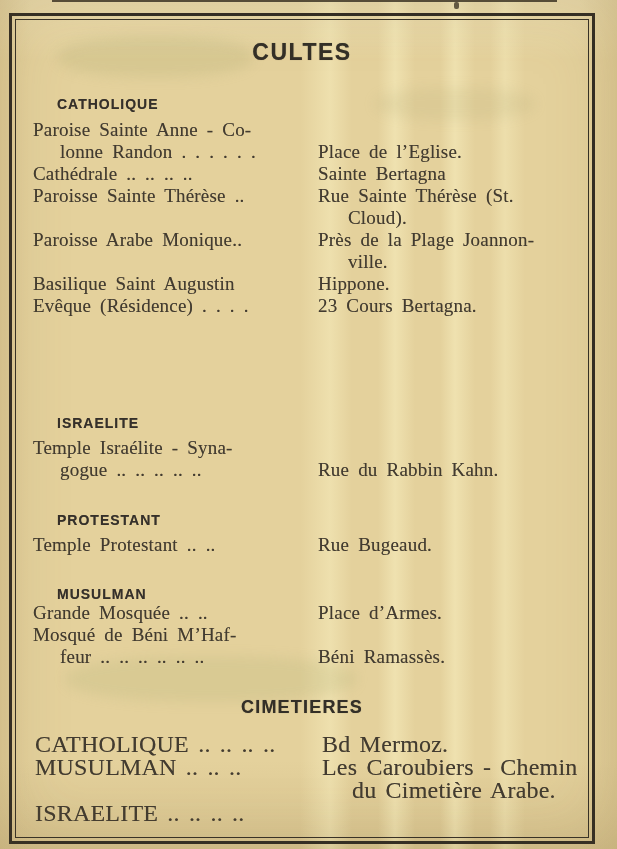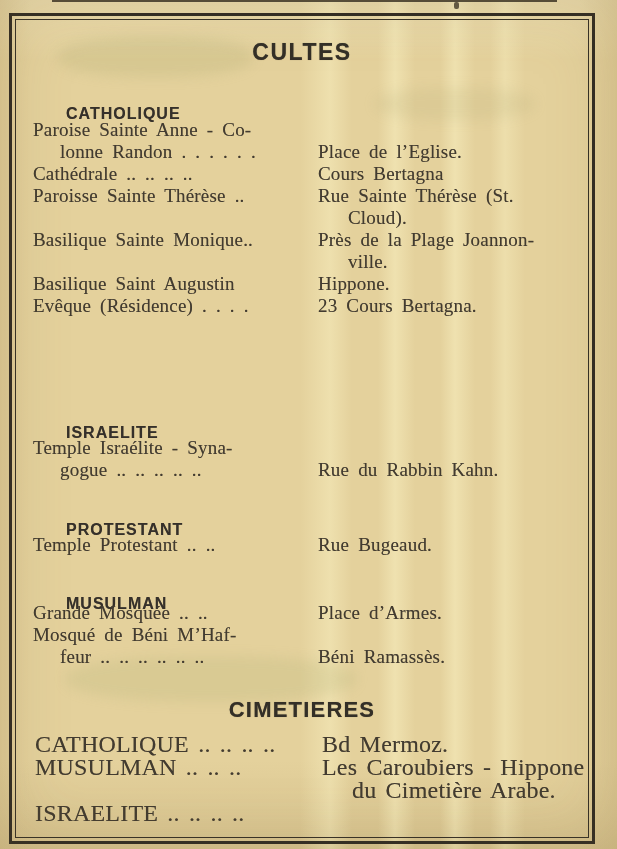--- a/index.html
+++ b/index.html
@@ -45,26 +45,26 @@
   }
 
   .doc-title{
     position:absolute;left:9px;width:586px;margin:0;
     text-align:center;
     font-family:"Liberation Sans", sans-serif;
     font-weight:bold;color:#332f27;
     text-shadow:0 0 0.7px rgba(51,47,39,0.6);
   }
   .t-cultes{top:39px;font-size:23px;letter-spacing:1.5px;}
-  .t-cimetieres{top:697px;font-size:22px;letter-spacing:1.2px;}
+  .t-cimetieres{top:697px;font-size:18px;letter-spacing:1.2px;}
 
   .subhead{
-    position:absolute;left:48px;margin:18px;
+    position:absolute;left:48px;margin:9px;
     font-family:"Liberation Sans", sans-serif;
-    font-weight:bold;font-size:16px;letter-spacing:1px;
+    font-weight:bold;font-size:14px;letter-spacing:1px;
     color:#35302a;text-shadow:0 0 0.6px rgba(53,48,42,0.55);
   }
 
   .rows{
     position:absolute;left:33px;width:546px;
     font-size:19px;color:#423b30;
     word-spacing:4px;letter-spacing:0.2px;
     text-shadow:0 0 0.6px rgba(66,59,48,0.45);
   }
   .row{display:flex;align-items:flex-start;}
@@ -106,35 +106,35 @@
       </div>
       <div class="cell-r">
         <div class="line">Place de l’Eglise.</div>
       </div>
     </div>
     <div class="row">
       <div class="cell-l">
         <div class="line">Cathédrale .. .. .. ..</div>
       </div>
       <div class="cell-r">
-        <div class="line">Cours Bertagna</div>
+        <div class="line">Sainte Bertagna</div>
       </div>
     </div>
     <div class="row">
       <div class="cell-l">
         <div class="line">Paroisse Sainte Thérèse ..</div>
       </div>
       <div class="cell-r">
         <div class="line">Rue Sainte Thérèse (St.</div>
         <div class="line cont">Cloud).</div>
       </div>
     </div>
     <div class="row">
       <div class="cell-l">
-        <div class="line">Basilique Sainte Monique..</div>
+        <div class="line">Paroisse Arabe Monique..</div>
       </div>
       <div class="cell-r">
         <div class="line">Près de la Plage Joannon-</div>
         <div class="line cont">ville.</div>
       </div>
     </div>
     <div class="row">
       <div class="cell-l">
         <div class="line">Basilique Saint Augustin</div>
       </div>
@@ -210,21 +210,21 @@
       </div>
       <div class="cell-r">
         <div class="line">Bd Mermoz.</div>
       </div>
     </div>
     <div class="row">
       <div class="cell-l">
         <div class="line">MUSULMAN .. .. ..</div>
       </div>
       <div class="cell-r">
-        <div class="line">Les Caroubiers - Hippone</div>
+        <div class="line">Les Caroubiers - Chemin</div>
         <div class="line cont">du Cimetière Arabe.</div>
       </div>
     </div>
     <div class="row">
       <div class="cell-l">
         <div class="line">ISRAELITE .. .. .. ..</div>
       </div>
     </div>
   </div>
 

